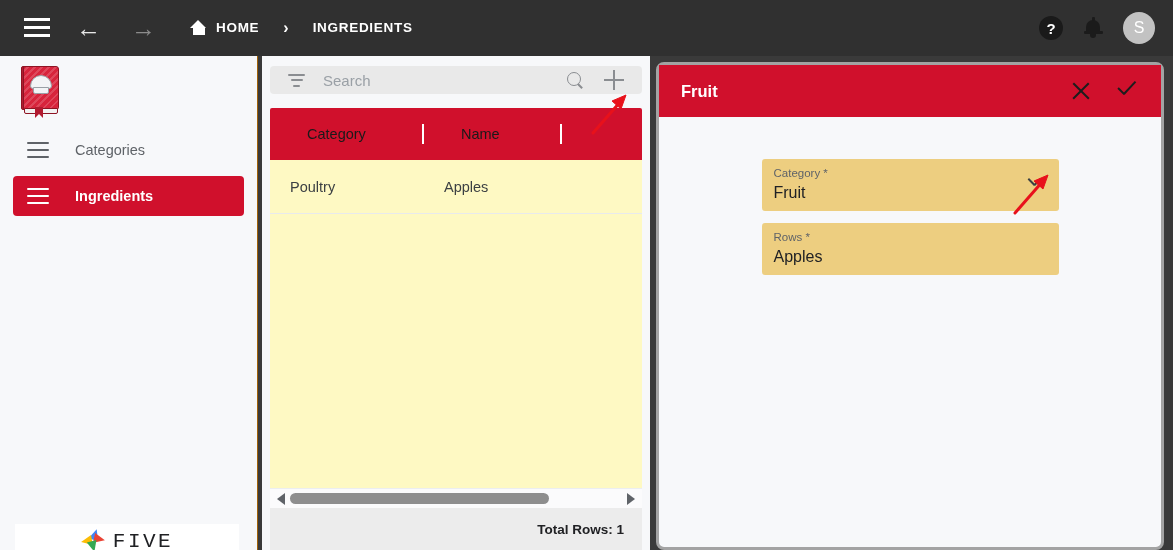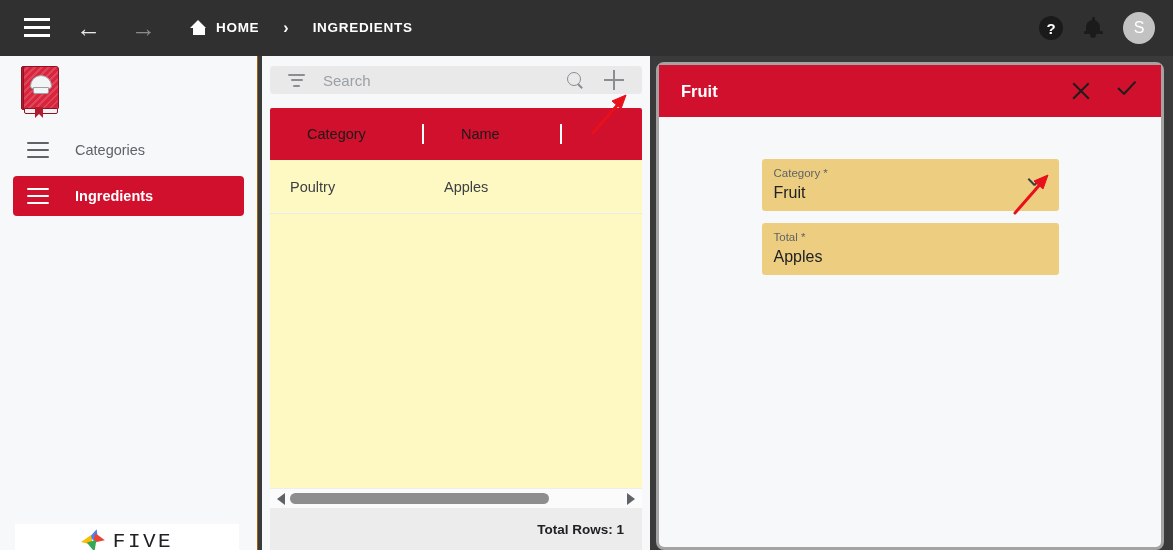--- a/index.html
+++ b/index.html
@@ -499,21 +499,21 @@
     </div>
 
     <div class="form-body">
       <div class="field">
         <div class="f-label">Category *</div>
         <div class="f-value">Fruit</div>
         <div class="chev"></div>
       </div>
 
       <div class="field">
-        <div class="f-label">Total *</div>
+        <div class="f-label">Rows *</div>
         <div class="f-value">Apples</div>
       </div>
 
     </div>
   </div>
 
   <div class="annot a1">
     <svg width="46" height="46" viewBox="0 0 46 46">
       <g stroke="#e8111b" stroke-width="3" fill="#e8111b">
         <line x1="5" y1="41" x2="33" y2="9" stroke-linecap="round"></line>

